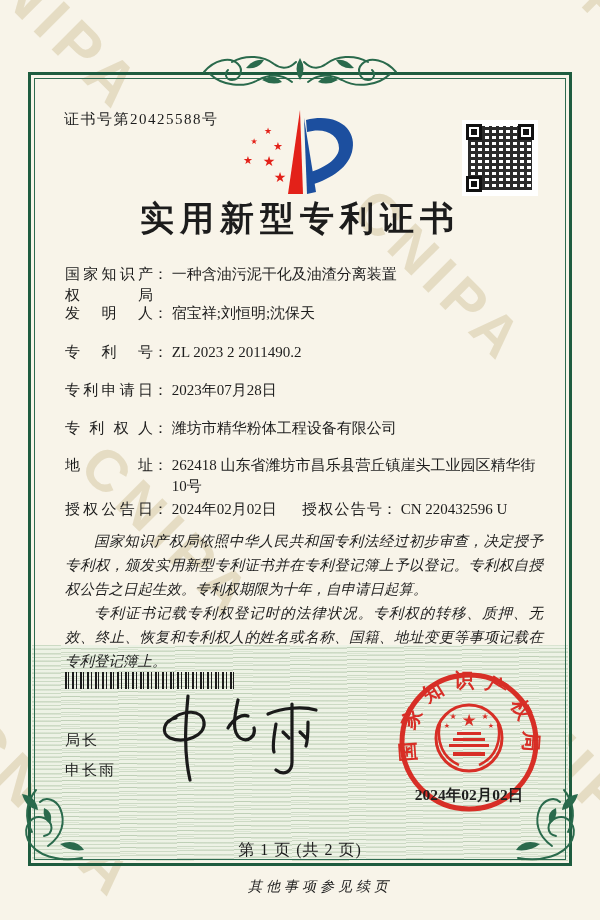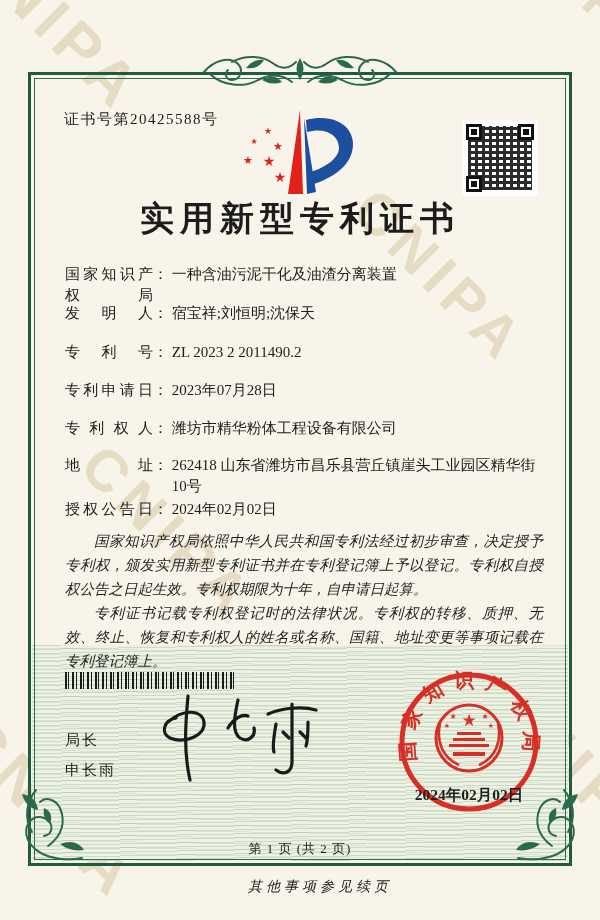--- a/index.html
+++ b/index.html
@@ -82,21 +82,21 @@
   }
   
   .officer{left:65px;top:731px;z-index:4;font-family:Liberation Serif, serif;
     font-size:15px;font-weight:500;letter-spacing:2px;}
   .officer div{margin-bottom:11px;}
   .signature{left:150px;top:688px;z-index:4;}
   
   .seal{left:393px;top:664px;z-index:5;opacity:.95;}
   .seal text{font-family:"Liberation Serif","DejaVu Serif",serif;}
   
-  .page-ind{left:0;right:0;top:840px;text-align:center;font-size:13px;z-index:4;letter-spacing:1px;}
+  .page-ind{left:0;right:0;top:840px;text-align:center;font-size:16px;z-index:4;letter-spacing:1px;}
   .cont-note{left:0;right:0;top:878px;text-align:center;font-size:14px;z-index:4;
     font-style:italic;letter-spacing:4px;margin-left:40px;}
   
   .orn-top{left:200px;top:50px;z-index:3;}
   .orn-bl{left:16px;top:780px;z-index:3;}
   .orn-br{left:500px;top:780px;z-index:3;transform:scaleX(-1);}
   .green-stroke{stroke:#2a6a4c;fill:none;stroke-width:2;stroke-linecap:round;}
   .green-fill{fill:#2a6a4c;stroke:none;}
   .sig-stroke{stroke:#1a1a1a;fill:none;stroke-width:3.2;stroke-linecap:round;stroke-linejoin:round;}
 </style>
@@ -189,20 +189,24 @@
     <span class="flabel">专利权人</span><span class="fcolon">：</span>
     <span class="fvalue">潍坊市精华粉体工程设备有限公司</span>
   </div>
   <div class="frow r-address">
     <span class="flabel">地址</span><span class="fcolon">：</span>
     <span class="fvalue">262418 山东省潍坊市昌乐县营丘镇崖头工业园区精华街10号</span>
   </div>
   <div class="frow r-grant">
     <span class="flabel">授权公告日</span><span class="fcolon">：</span>
     <span>2024年02月02日</span>
+    <span class="grant-right">
+      <span class="flabel2">授权公告号</span><span>：</span>
+      <span>CN 220432596 U</span>
+    </span>
   </div>
 </div>
 
 <div class="abs paras">
   <p>国家知识产权局依照中华人民共和国专利法经过初步审查，决定授予专利权，颁发实用新型专利证书并在专利登记簿上予以登记。专利权自授权公告之日起生效。专利权期限为十年，自申请日起算。</p>
   <p>专利证书记载专利权登记时的法律状况。专利权的转移、质押、无效、终止、恢复和专利权人的姓名或名称、国籍、地址变更等事项记载在专利登记簿上。</p>
 </div>
 
 <div class="abs barcode"></div>
 

